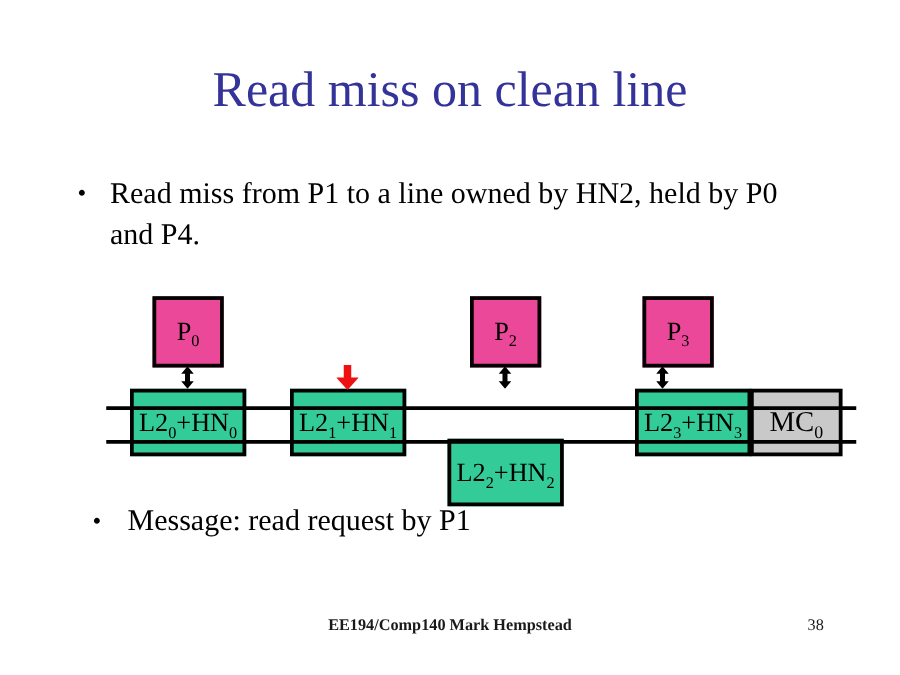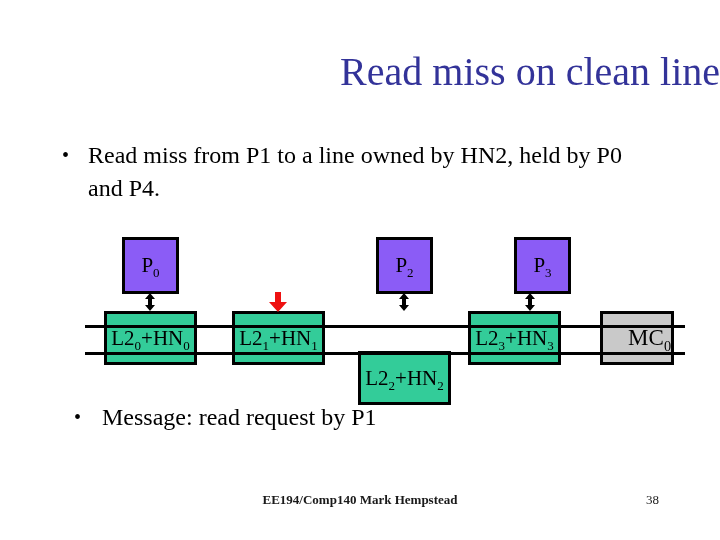--- a/index.html
+++ b/index.html
@@ -1,44 +1,44 @@
 <!DOCTYPE html>
 <html><head>
 <meta charset="utf-8">
 <style>
   html,body{margin:0;padding:0;background:#fff;}
   .slide{
     position:relative;width:720px;height:540px;background:#ffffff;
     font-family:"Liberation Serif", serif;color:#000;overflow:hidden;
   }
   .title{
-    position:absolute;top:48px;left:0;right:0;text-align:right;
+    position:absolute;top:48px;left:0;right:0;text-align:center;
     font-size:40px;line-height:48px;color:#333399;font-weight:400;
   }
   .bullet{position:absolute;display:flex;align-items:flex-start;}
   .bullet .marker{font-size:20px;line-height:33px;width:14px;flex:0 0 auto;}
   .bullet .btext{font-size:24px;line-height:33px;}
   .bullet1{top:139px;left:62px;}
   .bullet1 .btext{margin-left:12px;width:558px;}
   .bullet2{top:401px;left:74px;}
   .bullet2 .btext{margin-left:14px;white-space:nowrap;}
 
   
   .busline{position:absolute;left:85px;width:600px;height:3px;background:#000;z-index:2;}
   .busline.top{top:325px;}
   .busline.bottom{top:352px;}
   .box{
     position:absolute;box-sizing:border-box;border:3px solid #000;
     display:flex;align-items:center;justify-content:center;z-index:1;
   }
-  .pbox{width:57px;height:57px;top:237px;background:#8b5cf6;}
+  .pbox{width:57px;height:57px;top:237px;background:#ec4899;}
   .l2box{width:93px;height:54px;top:311px;background:#33CC99;}
-  .mcbox{width:74px;height:54px;top:311px;left:600px;background:#C9C9C9;justify-content:flex-end;}
+  .mcbox{width:74px;height:54px;top:311px;left:600px;background:#C9C9C9;}
   .col0.pbox{left:122px;} .col1.pbox{left:250px;} .col2.pbox{left:376px;justify-content:center;} .col3.pbox{left:514px;}
-  .col0.l2box{left:104px;} .col1.l2box{left:232px;} .col2.l2box{left:358px;margin-top:40px;} .col3.l2box{left:468px;}
+  .col0.l2box{left:104px;} .col1.l2box{left:232px;} .col2.l2box{left:358px;margin-top:40px;} .col3.l2box{left:508px;}
   .boxlabel{position:relative;z-index:3;white-space:nowrap;}
   .pbox .boxlabel{font-size:21px;}
   .l2box .boxlabel{font-size:21px;}
   .mcbox .boxlabel{font-size:23px;}
   sub{font-size:0.62em;line-height:0;}
   .varrow{position:absolute;z-index:2;}
   .col0.varrow{left:143px;top:293px;} .col2.varrow{left:397px;top:293px;} .col3.varrow{left:523px;top:293px;}
   .col1.varrow{left:269px;top:292px;}
 
   .footer{

